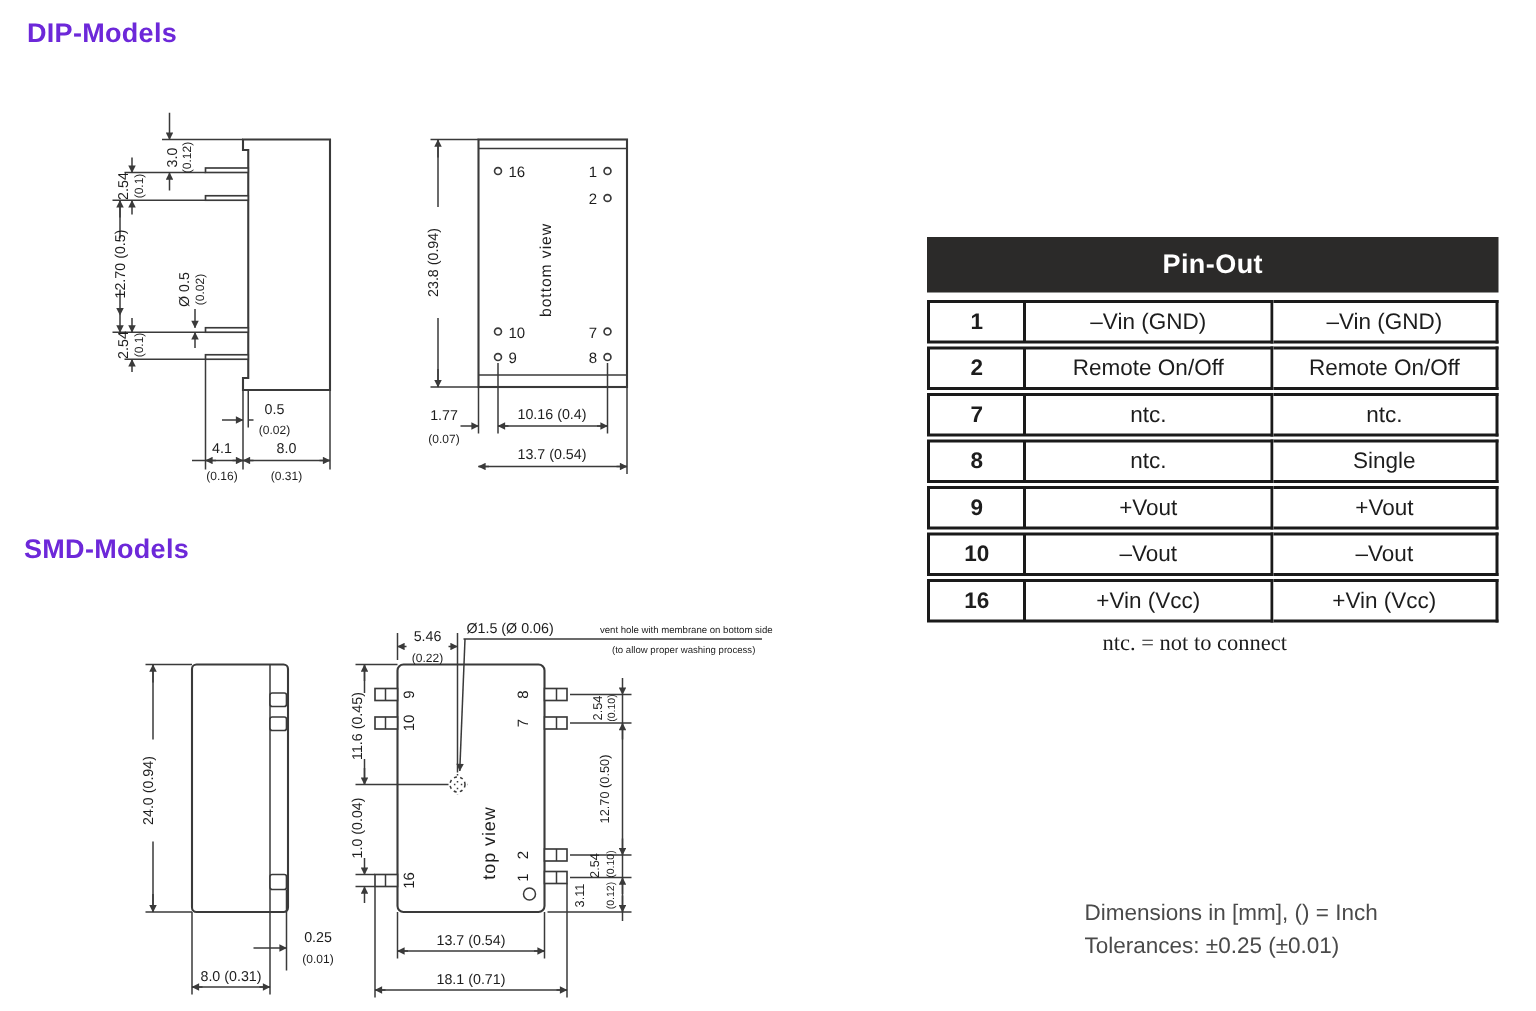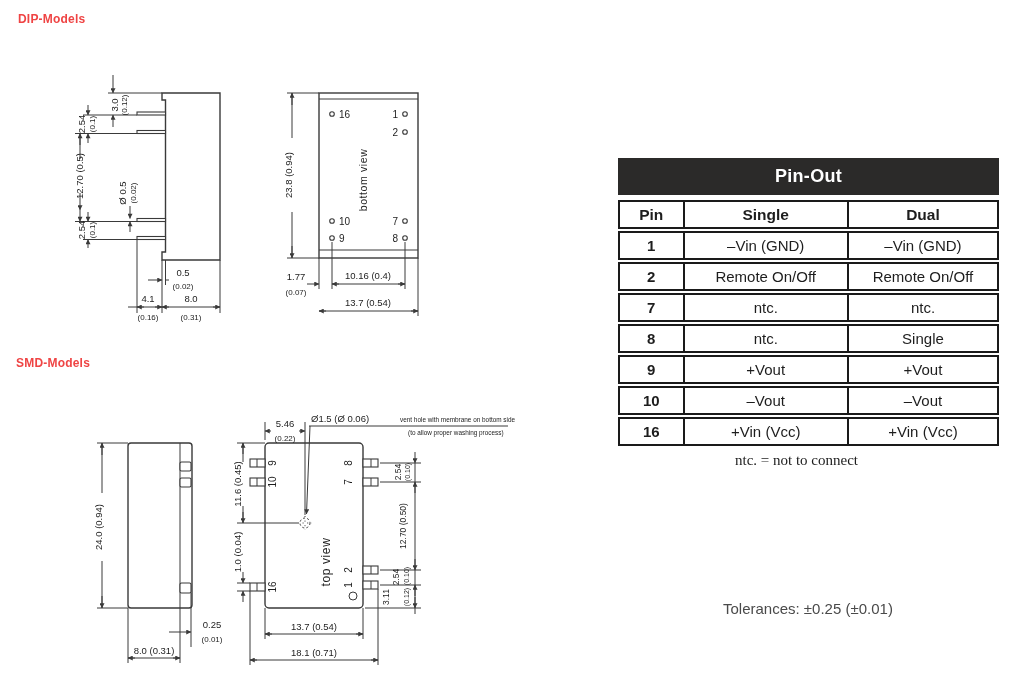--- a/index.html
+++ b/index.html
@@ -1,21 +1,21 @@
 <!DOCTYPE html>
 <html><head>
 <meta charset="utf-8">
 <style>
   html,body{margin:0;padding:0;background:#f5f5f5;}
   .page{
     position:relative;width:1024px;height:674px;background:#ffffff;
     font-family:"Liberation Sans", sans-serif;color:#1d1d1d;overflow:hidden;
   }
   .abs{position:absolute;}
-  .heading{font-size:12px;font-weight:bold;color:#ef4444;letter-spacing:.2px;}
+  .heading{font-size:18px;font-weight:bold;color:#6d28d9;letter-spacing:.2px;}
   svg text{font-family:"Liberation Sans", sans-serif;fill:#1d1d1d;}
   .dm{font-size:9.5px;}
   .di{font-size:8px;}
   .pinlab{font-size:10px;}
   .viewlab{font-size:10.5px;letter-spacing:.6px;}
   .ann-big{font-size:9.5px;}
   .ann-small{font-size:6.4px;}
   .outline{fill:#ffffff;stroke:#3a3a3a;stroke-width:1.4;}
   .thin{stroke:#3a3a3a;stroke-width:1;fill:none;}
   .dimline{stroke:#3a3a3a;stroke-width:1;fill:none;}
@@ -160,25 +160,20 @@
       <text class="di" text-anchor="middle" x="26" y="235">(0.07)</text>
       <text class="dm" text-anchor="middle" x="98" y="219">10.16 (0.4)</text>
       <text class="dm" text-anchor="middle" x="98" y="246">13.7 (0.54)</text>
     </g>
   </svg>
 
   <div class="abs pinout" style="left:618px;top:158px">
     <div class="pinout-title" id="pinout-title" style="background: rgb(43, 42, 41); color: rgb(255, 255, 255);">Pin-Out</div>
     <table class="pot">
       <tbody>
-          <tr class="hdr">
-        <td class="c1">Pin</td>
-        <td class="c2">Single</td>
-        <td class="c3">Dual</td>
-      </tr>
       <tr>
         <td class="c1">1</td>
         <td class="c2">–Vin (GND)</td>
         <td class="c3">–Vin (GND)</td>
       </tr>
       <tr>
         <td class="c1">2</td>
         <td class="c2">Remote On/Off</td>
         <td class="c3">Remote On/Off</td>
       </tr>
@@ -341,16 +336,17 @@
       <text class="dm" style="font-size:8.5px" text-anchor="middle" transform="rotate(-90 169 177)" x="169" y="177">2.54</text>
       <text class="di" style="font-size:7px" text-anchor="middle" transform="rotate(-90 179 176)" x="179" y="176">(0.10)</text>
       <text class="dm" style="font-size:8.5px" text-anchor="middle" transform="rotate(-90 159 197)" x="159" y="197">3.11</text>
       <text class="di" style="font-size:7px" text-anchor="middle" transform="rotate(-90 179 197)" x="179" y="197">(0.12)</text>
       <text class="dm" text-anchor="middle" x="84" y="230">13.7 (0.54)</text>
       <text class="dm" text-anchor="middle" x="84" y="256">18.1 (0.71)</text>
     </g>
   </svg>
 
   <div class="abs notes" style="left:723px;top:598px">
+    <div>Dimensions in [mm], () = Inch</div>
     <div>Tolerances: ±0.25 (±0.01)</div>
   </div>
 
 </div>
 
 </body></html>

